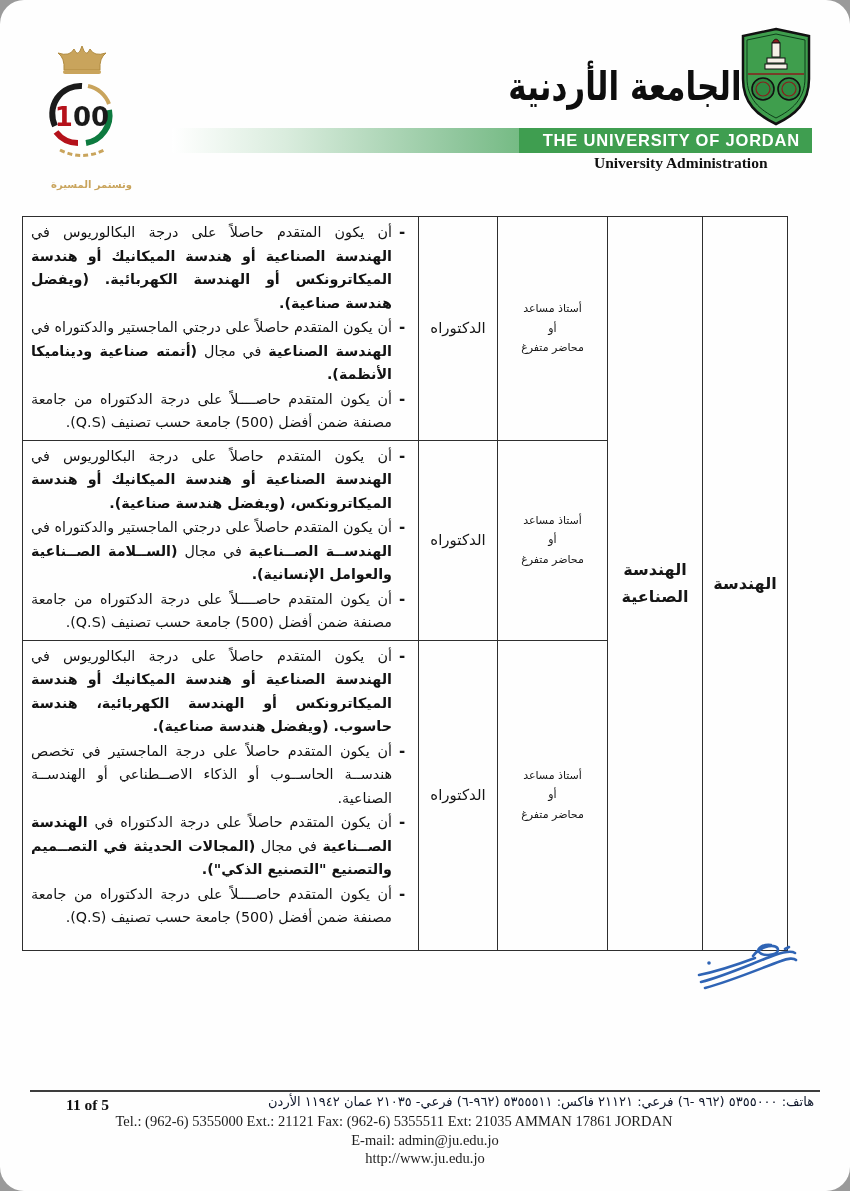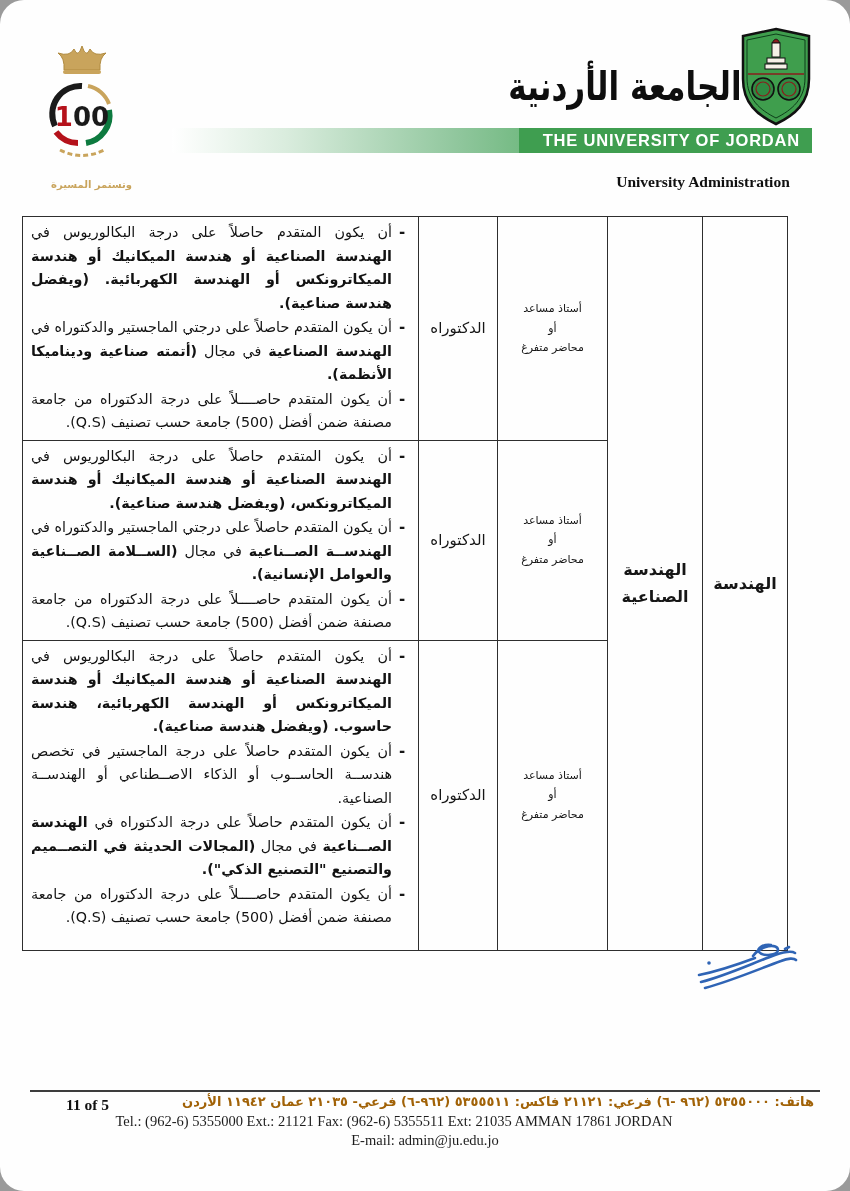--- a/index.html
+++ b/index.html
@@ -29,21 +29,21 @@
     background:linear-gradient(to right, #ffffff 0%, #d9ecdd 18%, #8fc69c 45%, #4aa85c 70%);
     display:flex; justify-content:flex-end; align-items:stretch;
   }
   .banner .chip {
     background:#3f9e50; color:#ffffff; font-family:"Liberation Sans", sans-serif;
     font-weight:bold; font-size:16.5px; letter-spacing:0.8px;
     display:flex; align-items:center; padding:0 12px 0 24px;
   }
   .admin-block { position:absolute; right:38px; top:154px; width:218px; }
   .admin-ar { direction:rtl; text-align:right; font-size:17px; font-weight:bold; color:#101010; }
-  .admin-en { font-family:"Liberation Serif", serif; font-weight:bold; font-size:15.5px; color:#101010; margin-top:19px;text-align:center; }
+  .admin-en { font-family:"Liberation Serif", serif; font-weight:bold; font-size:15.5px; color:#101010; margin-top:0; }
 
   
   .req-table {
     position:absolute; left:22px; top:216px; width:765px;
     border-collapse:collapse; direction:rtl; table-layout:fixed;
   }
   .req-table td { border:1.6px solid #2e2e2e; vertical-align:middle; overflow:hidden; }
   .req-table tr:nth-child(1) { height:221px; }
   .req-table tr:nth-child(2) { height:196px; }
   .req-table tr:nth-child(3) { height:310px; }
@@ -65,21 +65,21 @@
   .signature { position:absolute; left:693px; top:941px; }
 
   
   .footer-rule { position:absolute; left:30px; top:1090px; width:790px; height:2.4px; background:#3d3d3d; }
   .page-label {
     position:absolute; left:66px; top:1096px;
     font-family:"Liberation Serif", serif; font-weight:bold; font-size:15.5px; color:#111;
   }
   .contact-ar {
     position:absolute; right:36px; top:1094px; width:680px;
-    direction:rtl; text-align:right; font-size:13px; color:#a16207;font-weight:bold;
+    direction:rtl; text-align:right; font-size:13px; color:#0f172a;
   }
   .contact-en {
     position:absolute; left:30px; top:1113px; width:728px; text-align:center;
     font-family:"Liberation Serif", serif; font-size:14.5px; color:#1c1c1c;
   }
   .contact-email {
     position:absolute; left:30px; top:1132px; width:790px; text-align:center;
     font-family:"Liberation Serif", serif; font-size:14.5px; color:#1c1c1c;
   }
   .contact-web {
@@ -235,14 +235,15 @@
         <path d="M92 8 l4 -2"></path>
       </g>
     </svg>
   </div>
 
   <div class="footer-rule"></div>
   <div class="page-label">11 of 5</div>
   <div class="contact-ar">هاتف: ٥٣٥٥٠٠٠ (٩٦٢ -٦) فرعي: ٢١١٢١     فاكس: ٥٣٥٥٥١١ (٩٦٢-٦) فرعي- ٢١٠٣٥ عمان ١١٩٤٢ الأردن</div>
   <div class="contact-en">Tel.: (962-6) 5355000   Ext.: 21121   Fax: (962-6) 5355511   Ext: 21035    AMMAN 17861 JORDAN</div>
   <div class="contact-email">E-mail: admin@ju.edu.jo</div>
+  <div class="contact-web">http://www.ju.edu.jo</div>
 
 </div>
 
 </body></html>

